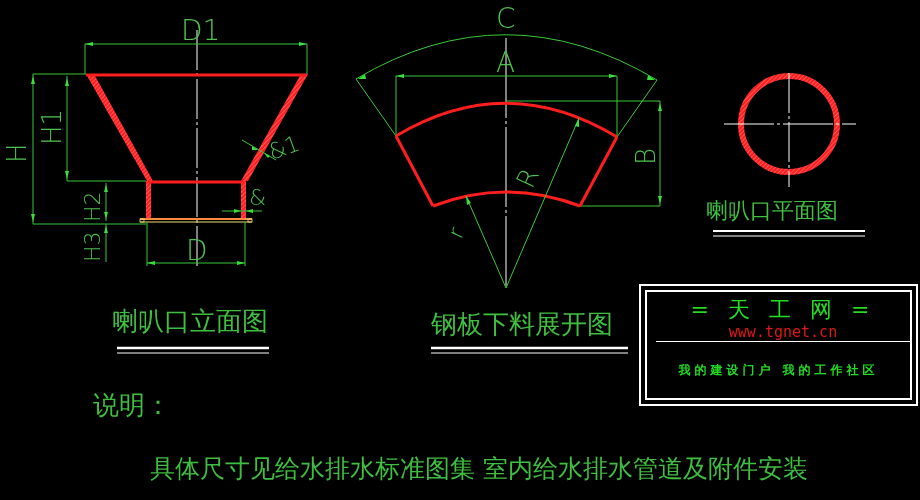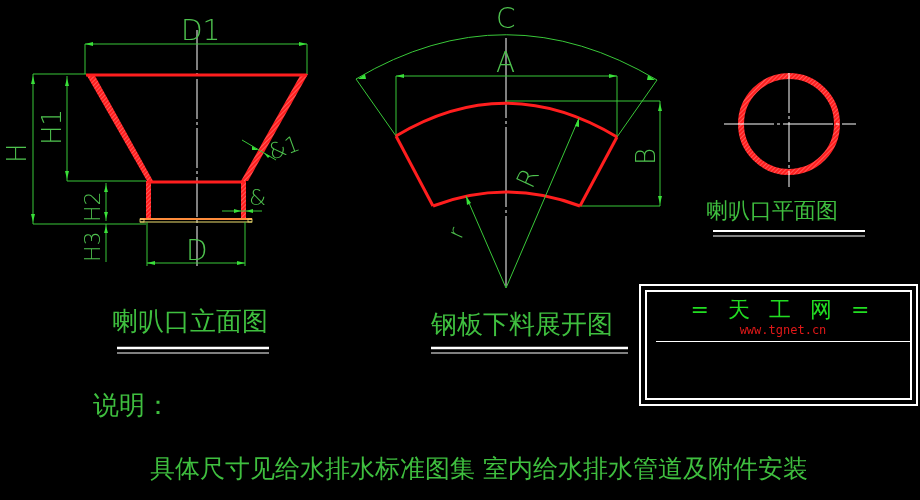--- a/index.html
+++ b/index.html
@@ -8,21 +8,21 @@
   .dim-text { fill: #4ec24e; font-family: "DejaVu Sans", sans-serif; font-weight: 300; }
   .cn-text { fill: #3fbf3f; font-family: "DejaVu Sans", sans-serif; }
   .g { stroke: #39c839; fill: none; stroke-width: 1; }
   .r { stroke: #ff1e1e; fill: none; stroke-width: 3; }
   .w { stroke: #ffffff; fill: none; stroke-width: 1; }
   .arrow { fill: #39e039; }
   .logo-box { position: absolute; left: 639px; top: 284px; width: 279px; height: 122px; border: 2px solid #fff; box-sizing: border-box; }
   .logo-inner { position: absolute; left: 4px; top: 4px; right: 4px; bottom: 4px; border: 2px solid #fff; }
   .logo-top { position: absolute; left: 9px; right: 0; top: 0; height: 49px; border-bottom: 1px solid #fff; text-align: center; }
   .logo-title { color: #22dd22; font-size: 22px; letter-spacing: 6px; margin-top: 6px; font-family: "DejaVu Sans", sans-serif; line-height: 24px; }
-  .logo-url { color: #e01818; font-size: 12px; font-family: "DejaVu Sans Mono", monospace; margin-top: 1px; }
+  .logo-url { color: #e01818; font-size: 15px; font-family: "DejaVu Sans Mono", monospace; margin-top: 1px; }
   .logo-slogan { position: absolute; left: 0; right: 0; top: 70px; text-align: center; color: #22dd22; font-size: 12px; font-weight: bold; letter-spacing: 4px; font-family: "DejaVu Sans", sans-serif; }
 </style>
 </head>
 <body>
 
 <svg id="canvas" viewBox="0 0 920 500" xmlns="http://www.w3.org/2000/svg">
   <defs>
     <pattern id="hatch" patternUnits="userSpaceOnUse" width="3" height="3" patternTransform="rotate(45)">
       <rect width="3" height="3" fill="#ff1e1e"></rect>
       <line x1="0" y1="0" x2="0" y2="3" stroke="#ffb0b0" stroke-width="0.8"></line>
@@ -152,14 +152,15 @@
   <text class="cn-text" x="93" y="414" font-size="26">说明：</text>
   <text class="cn-text" x="150" y="477" font-size="25">具体尺寸见给水排水标准图集   室内给水排水管道及附件安装</text>
 </svg>
 
 <div class="logo-box">
   <div class="logo-inner">
     <div class="logo-top">
       <div class="logo-title">= 天 工 网 =</div>
       <div class="logo-url">www.tgnet.cn</div>
     </div>
+    <div class="logo-slogan">我的建设门户 我的工作社区</div>
   </div>
 </div>
 
 </body></html>

